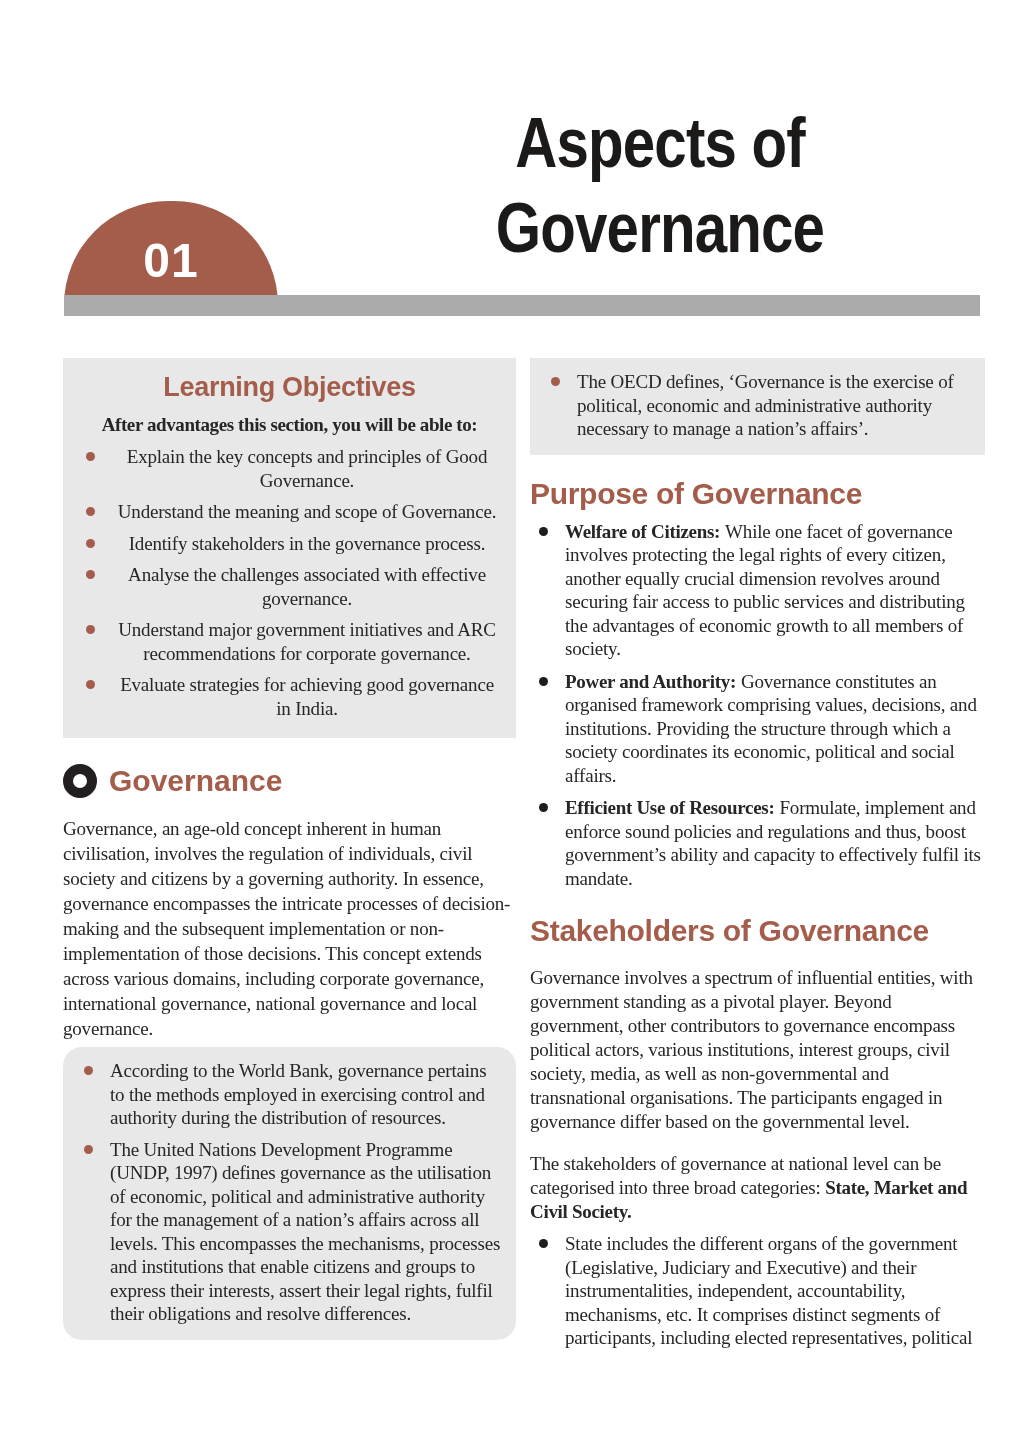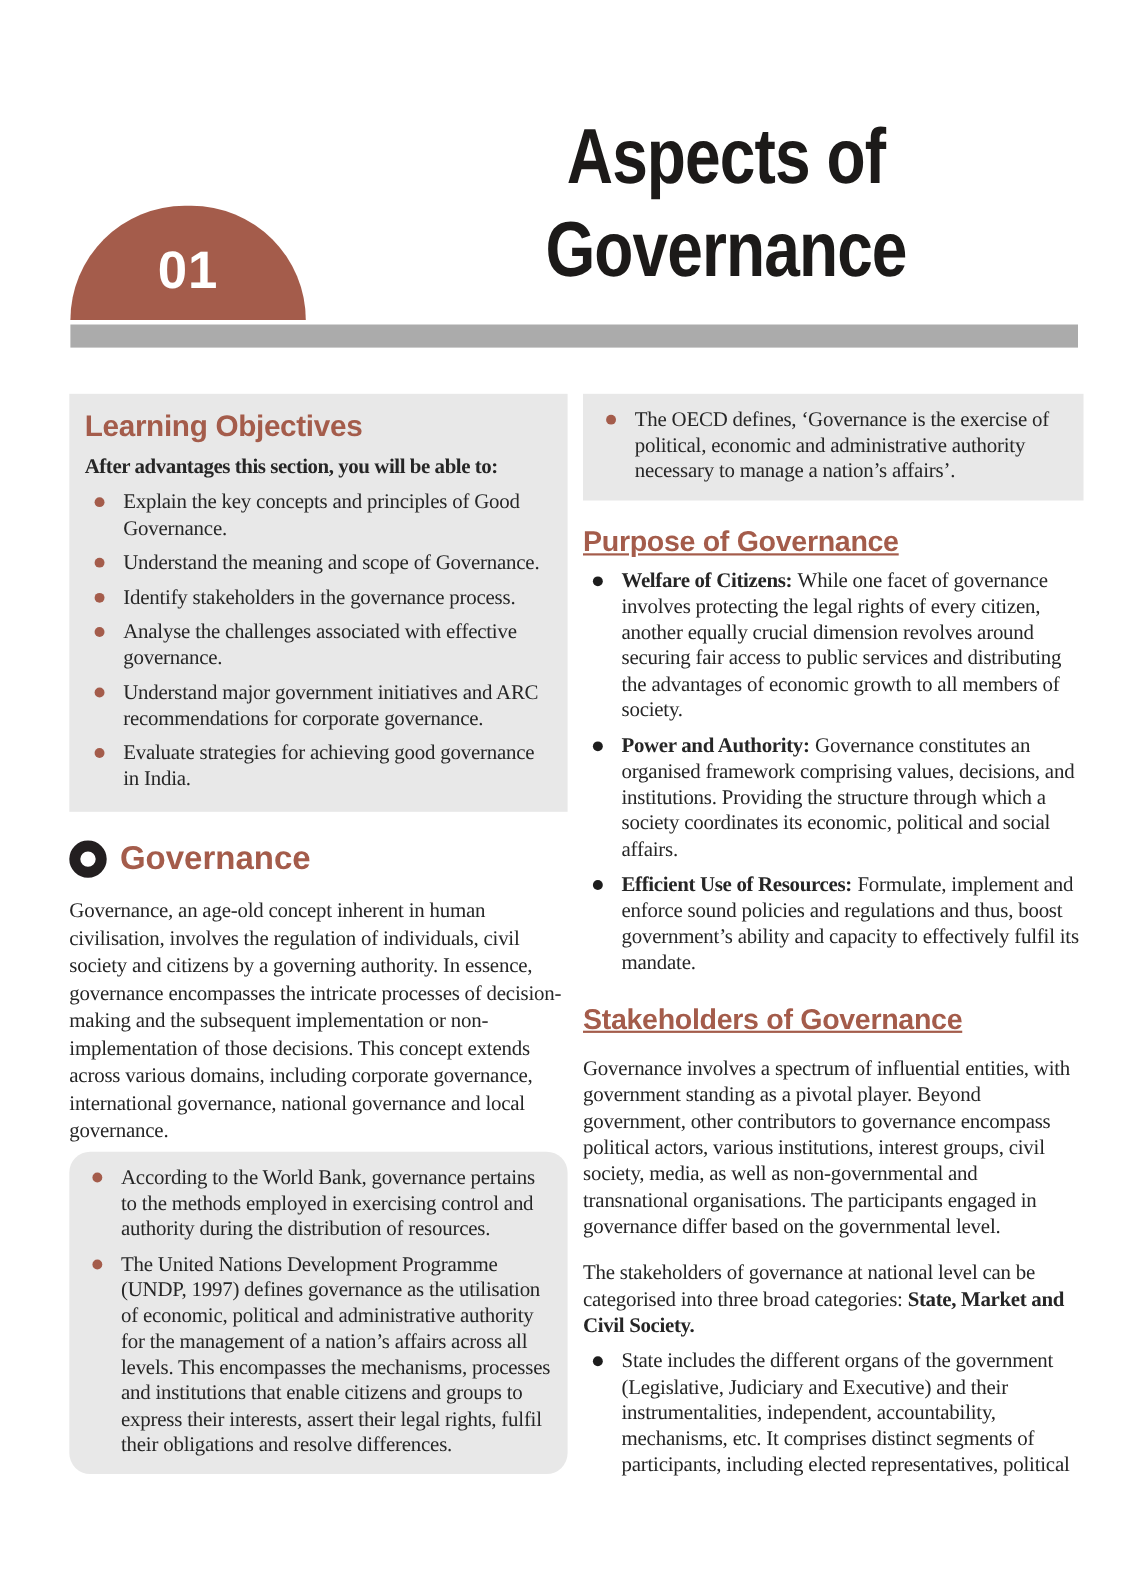--- a/index.html
+++ b/index.html
@@ -8,21 +8,21 @@
     --boxbg:#e8e8e8;
     --ink:#262626;
   }
   *{margin:0;padding:0;box-sizing:border-box;}
   html,body{background:#ffffff;}
   body{width:1024px;font-family:"Liberation Serif","DejaVu Serif",serif;color:var(--ink);}
   .page{position:relative;width:1024px;height:1440px;background:#fff;overflow:hidden;}
 
   
   .dome{
-    position:absolute;left:64px;top:187px;width:214px;height:104px;
+    position:absolute;left:64px;top:201px;width:214px;height:104px;
     background:var(--accent);
     border-radius:108px 108px 0 0;
     display:flex;align-items:center;justify-content:center;
   }
   .chnum{
     font-family:"Liberation Sans","DejaVu Sans",sans-serif;
     font-weight:bold;font-size:48px;color:#ffffff;letter-spacing:1px;
     padding-top:14px;
   }
   .title{
@@ -42,24 +42,24 @@
 
   
   .graybox{background:var(--boxbg);padding:12px 14px 14px 12px;}
 
   
   .h-accent{
     font-family:"Liberation Sans","DejaVu Sans",sans-serif;
     font-weight:bold;color:var(--accent);
   }
   h2.sect{font-size:27px;letter-spacing:-.3px;}
-  h3.sect{font-size:26px;letter-spacing:-.3px;text-decoration:underline;}
+  h3.sect{font-size:30px;letter-spacing:-.3px;}
 
   
-  .lo-box{padding:14px 14px 18px 14px;}
+  .lo-box{padding:14px 14px 18px 14px;text-align:center;}
   .lo-box h2{margin-bottom:10px;}
   .intro{font-weight:bold;font-size:19px;letter-spacing:-.4px;line-height:24px;margin-bottom:6px;}
 
   
   ul.blist{list-style:none;}
   ul.blist li{
     position:relative;padding-left:35px;
     font-size:19px;line-height:23.5px;margin-top:8px;letter-spacing:-.2px;
   }
   ul.blist li .dot{

